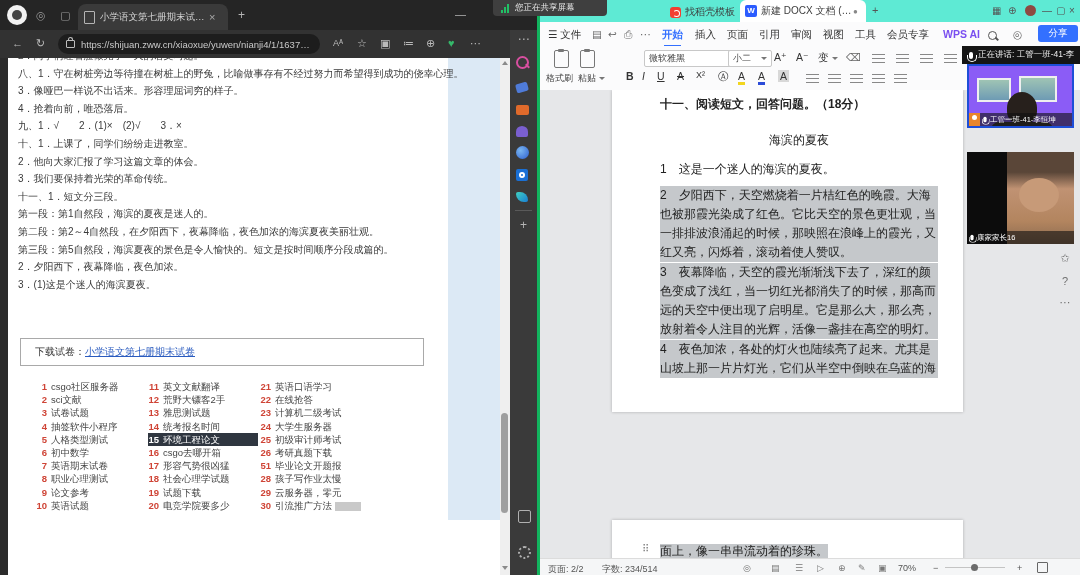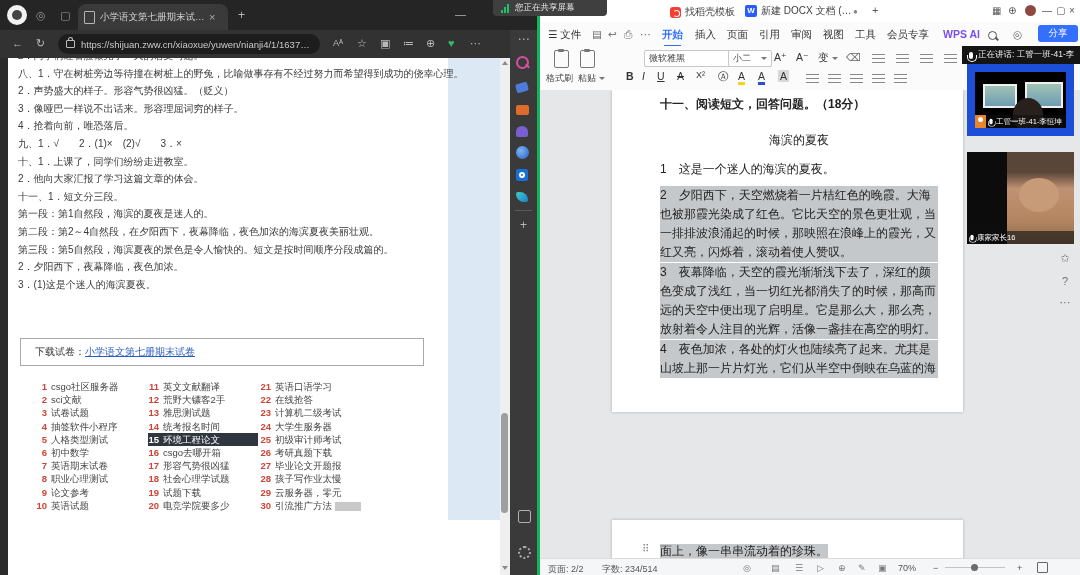--- a/index.html
+++ b/index.html
@@ -74,21 +74,21 @@
 
   
   #float-widget{left:6px;top:456px;width:104px;height:30px;background:rgba(32,32,32,0.9);
      border-radius:7px;display:flex;align-items:center;z-index:55;}
   #float-widget .cir{width:20px;height:20px;border-radius:50%;background:#f2f2f2;margin:0 7px 0 7px;position:relative;}
   #float-widget .cir:after{content:"";position:absolute;left:5px;top:5px;width:10px;height:10px;border-radius:50%;background:#444;}
   #float-widget .bar{height:5px;background:#8a8a8a;border-radius:2px;margin-right:4px;}
 
   
   #wps{left:540px;top:0;width:540px;height:575px;background:#e9eaec;}
-  #wps-tabbar{left:0;top:0;width:540px;height:22px;background:#ffffff;font-size:10px;color:#3c3c3c;}
+  #wps-tabbar{left:0;top:0;width:540px;height:22px;background:#5eead4;font-size:10px;color:#3c3c3c;}
   #wps-doc-tab{left:200px;top:0;width:126px;height:22px;background:#fff;border-radius:6px 6px 0 0;
      display:flex;align-items:center;padding:0 5px;box-sizing:border-box;}
   .wicon{width:12px;height:12px;background:#2b5cff;border-radius:2px;color:#fff;font-size:8px;font-weight:bold;
      text-align:center;line-height:12px;margin-right:4px;flex:none;}
   .docer-ic{width:11px;height:11px;background:#f33e31;border-radius:3px;margin-right:4px;position:relative;}
   .docer-ic:after{content:"";position:absolute;left:3px;top:3px;width:5px;height:5px;border:1.5px solid #fff;border-radius:50%;border-left-color:transparent;}
   .winctl{color:#555;font-size:10px;}
   #wps-menubar{left:0;top:22px;width:540px;height:24px;background:#fbfbfc;font-size:10.5px;color:#333;}
   .menu-item{position:absolute;top:6px;}
   .menu-active{color:#3370ff;font-weight:bold;}
@@ -126,21 +126,21 @@
   #zoom-track{left:405px;top:8px;width:60px;height:1px;background:#c4c4c4;}
   #zoom-dot{left:431px;top:5px;width:7px;height:7px;border-radius:50%;background:#6b6b6b;}
   .corner{width:9px;height:9px;border:1px solid #666;border-radius:1px;}
 
   
   #meet-banner{left:962px;top:46px;width:118px;height:18px;background:#151515;display:flex;align-items:center;z-index:40;}
   #meet-banner span{color:#ececec;font-size:8.5px;white-space:nowrap;}
   .mic{width:4px;height:7px;background:#fff;border-radius:2px;position:relative;margin:0 5px 0 7px;flex:none;}
   .mic:after{content:"";position:absolute;left:-2px;top:3px;width:8px;height:6px;border:1px solid #fff;border-top:none;border-radius:0 0 5px 5px;}
   .tile{position:absolute;left:967px;width:107px;overflow:hidden;z-index:40;}
-  #tile1{top:64px;height:72px;border:8px solid #1d4ed8;box-sizing:border-box;background:#000000;}
+  #tile1{top:64px;height:64px;border:2px solid #1d4ed8;box-sizing:border-box;background:#8b5cf6;}
   .frame{position:absolute;background:linear-gradient(#9fc4b4,#6e9bb4);border:2px solid #efefef;}
   .head{position:absolute;border-radius:50% 50% 40% 40%;background:#27201c;}
   .shoulders{position:absolute;background:#3a332d;border-radius:8px 8px 0 0;}
   .tile-label{position:absolute;left:0;right:0;bottom:0;height:13px;background:rgba(15,15,15,0.6);
      display:flex;align-items:center;color:#fff;font-size:7.5px;white-space:nowrap;}
   .tile-label .mic{transform:scale(0.8);margin:0 3px 0 3px;}
   .pbadge{width:11px;height:13px;background:#e8852b;position:relative;flex:none;}
   .pbadge:after{content:"";position:absolute;left:3px;top:2px;width:5px;height:5px;border-radius:50%;background:#fff;}
   #tile2{top:152px;height:92px;background:#0c0c0c;}
   #face2{position:absolute;left:40px;top:0;width:67px;height:92px;background:linear-gradient(#5a4638 0 22%,#c09273 40%,#b3855f 75%,#8a6a50);}
@@ -180,26 +180,26 @@
     <span class="abs addr-ic" style="left:448px;top:7px;color:#35b86a;">♥</span>
     <span class="abs addr-ic" style="left:470px;top:7px;">⋯</span>
   </div>
 
   <div id="edge-content" class="abs">
     <div id="blue-col" class="abs"></div>
 
     <div id="answers" class="abs">
       <div>2．同学们红着脸做完了一天的语文习题。</div>
       <div>八、1．守在树桩旁边等待撞在树桩上的野兔，比喻做事存有不经过努力而希望得到成功的侥幸心理。</div>
-      <div>2．声势盛大的样子。形容气势很凶猛。（贬义）</div>
       <div>3．像哑巴一样说不出话来。形容理屈词穷的样子。</div>
       <div>4．抢着向前，唯恐落后。</div>
       <div>九、1．√　　2．(1)×　(2)√　　3．×</div>
       <div>十、1．上课了，同学们纷纷走进教室。</div>
       <div>2．他向大家汇报了学习这篇文章的体会。</div>
+      <div>3．我们要保持着光荣的革命传统。</div>
       <div>十一、1．短文分三段。</div>
       <div>第一段：第1自然段，海滨的夏夜是迷人的。</div>
       <div>第二段：第2～4自然段，在夕阳西下，夜幕降临，夜色加浓的海滨夏夜美丽壮观。</div>
       <div>第三段：第5自然段，海滨夏夜的景色是令人愉快的。短文是按时间顺序分段成篇的。</div>
       <div>2．夕阳西下，夜幕降临，夜色加浓。</div>
       <div>3．(1)这是个迷人的海滨夏夜。</div>
     </div>
 
     <div id="dl-box" class="abs">
       <span>下载试卷：</span>
@@ -231,21 +231,21 @@
         <div class="hot-item"><span class="n">19</span><span>试题下载</span></div>
         <div class="hot-item"><span class="n">20</span><span>电竞学院要多少</span></div>
       </div>
       <div class="hot-col" style="left:224px;">
         <div class="hot-item"><span class="n">21</span><span>英语口语学习</span></div>
         <div class="hot-item"><span class="n">22</span><span>在线抢答</span></div>
         <div class="hot-item"><span class="n">23</span><span>计算机二级考试</span></div>
         <div class="hot-item"><span class="n">24</span><span>大学生服务器</span></div>
         <div class="hot-item"><span class="n">25</span><span>初级审计师考试</span></div>
         <div class="hot-item"><span class="n">26</span><span>考研真题下载</span></div>
-        <div class="hot-item"><span class="n">27</span><span>毕业论文开题报</span></div>
+        <div class="hot-item"><span class="n">51</span><span>毕业论文开题报</span></div>
         <div class="hot-item"><span class="n">28</span><span>孩子写作业太慢</span></div>
         <div class="hot-item"><span class="n">29</span><span>云服务器，零元</span></div>
         <div class="hot-item"><span class="n">30</span><span>引流推广方法</span><span class="ad-badge"></span></div>
       </div>
     </div>
   </div>
 
   <div id="scrollbar" class="abs">
     <div class="tri-up abs" style="left:2px;top:3px;"></div>
     <div id="sb-thumb" class="abs"></div>

